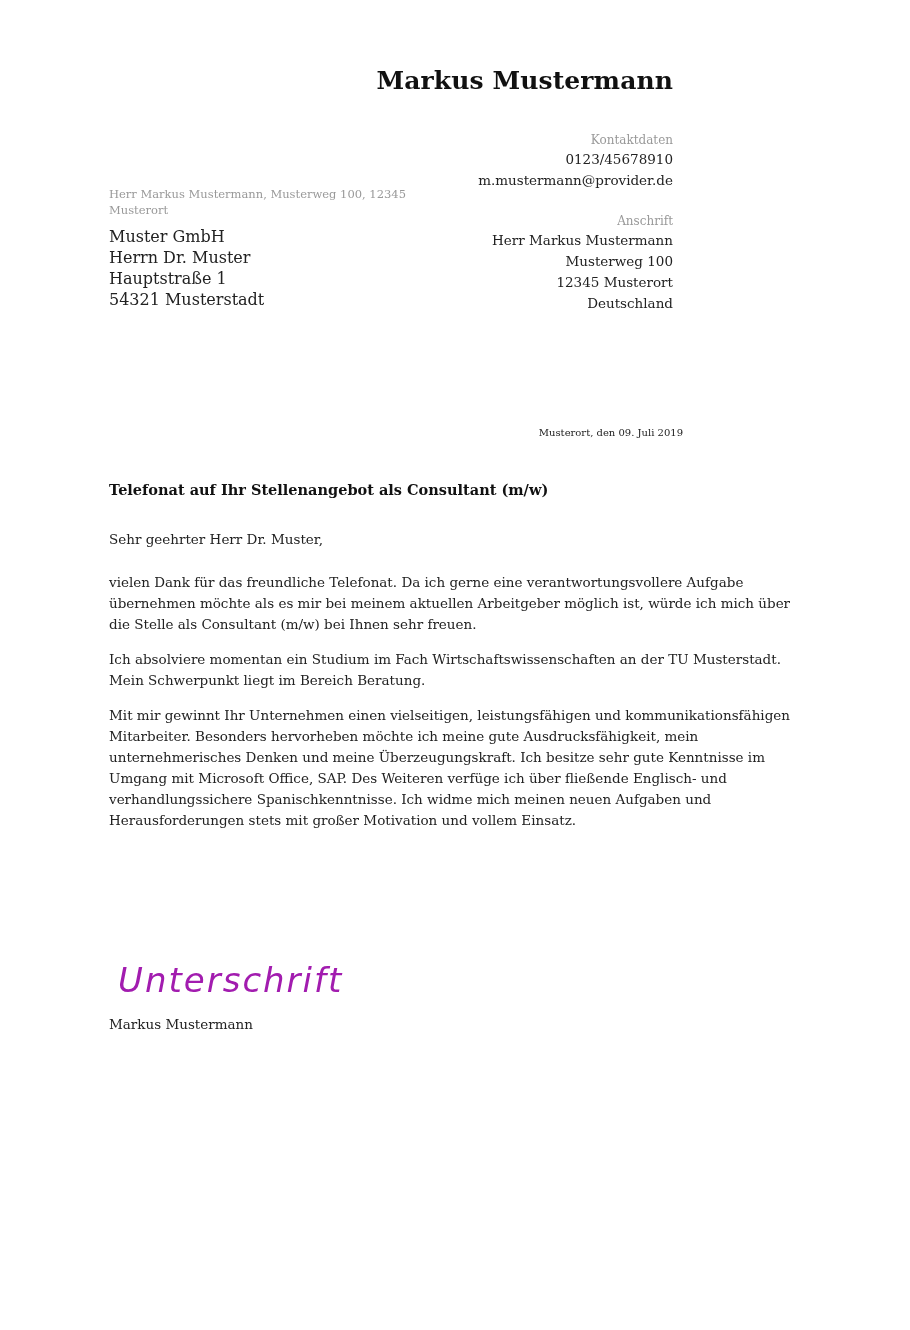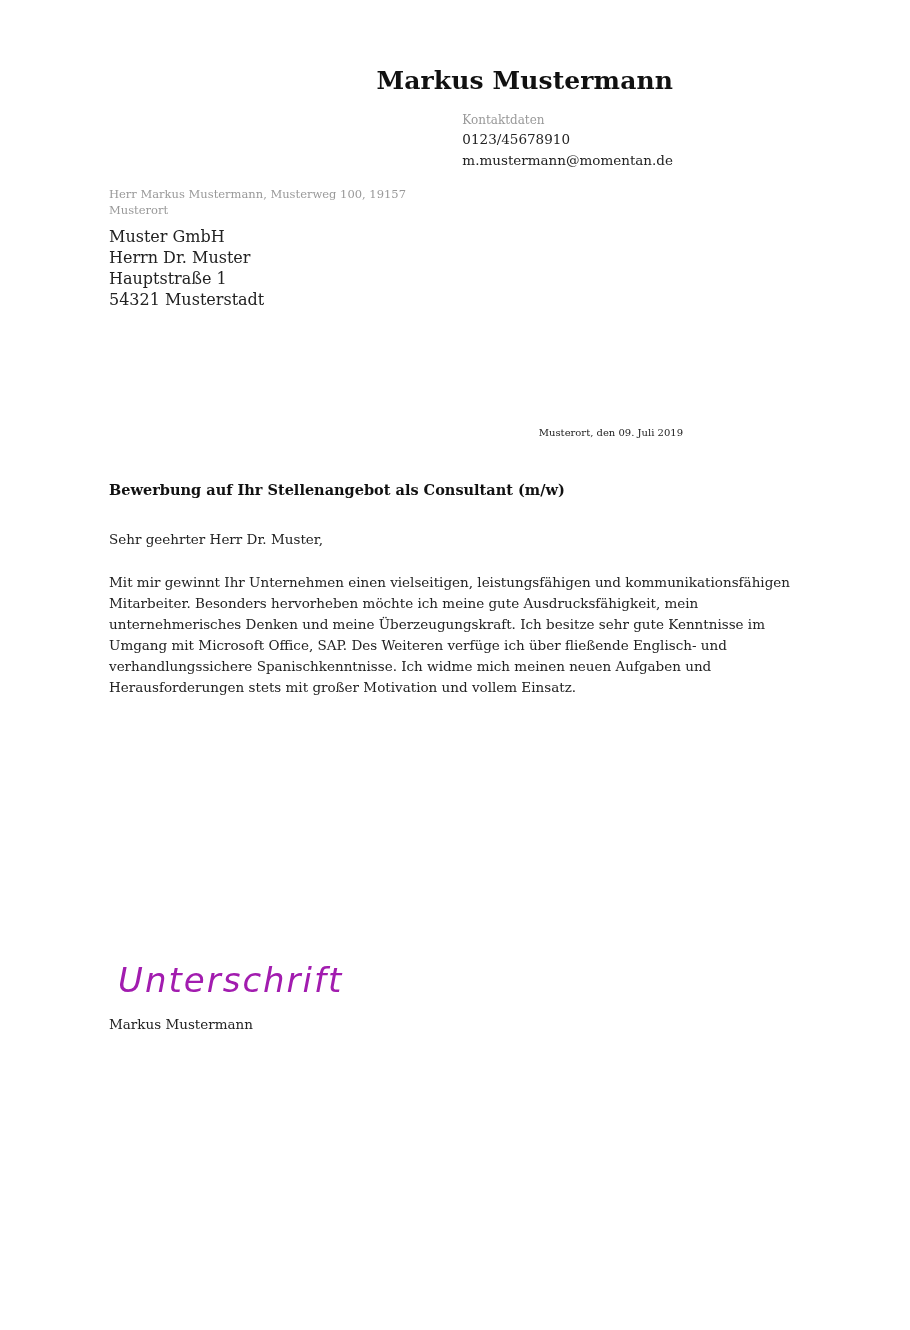--- a/index.html
+++ b/index.html
@@ -1,19 +1,19 @@
 <!DOCTYPE html>
 <html><head>
 <meta charset="utf-8">
 <style>
   html, body { margin: 0; padding: 0; background: #ffffff; }
   body { width: 910px; height: 1330px; position: relative; font-family: "DejaVu Serif", "Liberation Serif", serif; color: #222; overflow: hidden; }
   .page { position: absolute; left: 0; top: 0; width: 760px; height: 1330px; }
   .name { position: absolute; right: 87px; top: 66px; font-size: 25px; font-weight: bold; color: #111; letter-spacing: 0.1px; white-space: nowrap; }
-  .contact { position: absolute; right: 87px; top: 112px; text-align: left; font-size: 13.5px; line-height: 21px; }
+  .contact { position: absolute; right: 87px; top: 132px; text-align: right; font-size: 13.5px; line-height: 21px; }
   .label { color: #999; font-size: 12px; line-height: 17px; }
   .address-block { position: absolute; right: 87px; top: 213px; text-align: right; font-size: 13.5px; line-height: 21px; }
   .sender-line { position: absolute; left: 109px; top: 187px; width: 300px; font-size: 11.5px; line-height: 15.5px; color: #999; }
   .recipient { position: absolute; left: 109px; top: 226px; font-size: 16px; line-height: 21px; }
   .date { position: absolute; right: 77px; top: 427px; font-size: 10px; text-align: center; }
   .subject { position: absolute; left: 109px; top: 481px; font-size: 14.5px; font-weight: bold; color: #111; }
   .salutation { position: absolute; left: 109px; top: 531px; font-size: 13.5px; }
   .body-text { position: absolute; left: 109px; top: 572px; width: 705px; font-size: 13.5px; line-height: 21px; }
   .body-text p { margin: 0 0 14px 0; }
   .signature { position: absolute; left: 118px; top: 960px; font-family: "DejaVu Sans", sans-serif; font-style: italic; font-size: 34px; color: #a21caf; letter-spacing: 2px; font-weight: 300; }
@@ -22,40 +22,49 @@
 </head>
 <body>
 
 <div class="page">
 
   <div class="name">Markus Mustermann</div>
 
   <div class="contact">
     <div class="label">Kontaktdaten</div>
     <div>0123/45678910</div>
-    <div>m.mustermann@momentan.de</div>
+    <div>m.mustermann@provider.de</div>
   </div>
 
+  <div class="address-block">
+    <div class="label">Anschrift</div>
+    <div>Herr Markus Mustermann</div>
+    <div>Musterweg 100</div>
+    <div>12345 Musterort</div>
+    <div>Deutschland</div>
+  </div>
 
-  <div class="sender-line">Herr Markus Mustermann, Musterweg 100, 19157 Musterort</div>
+  <div class="sender-line">Herr Markus Mustermann, Musterweg 100, 12345 Musterort</div>
 
   <div class="recipient">
     <div>Muster GmbH</div>
     <div>Herrn Dr. Muster</div>
     <div>Hauptstraße 1</div>
     <div>54321 Musterstadt</div>
   </div>
 
   <div class="date">Musterort, den 09. Juli 2019</div>
 
-  <div class="subject">Bewerbung auf Ihr Stellenangebot als Consultant (m/w)</div>
+  <div class="subject">Telefonat auf Ihr Stellenangebot als Consultant (m/w)</div>
 
   <div class="salutation">Sehr geehrter Herr Dr. Muster,</div>
 
   <div class="body-text">
+    <p>vielen Dank für das freundliche Telefonat. Da ich gerne eine verantwortungsvollere Aufgabe übernehmen möchte als es mir bei meinem aktuellen Arbeitgeber möglich ist, würde ich mich über die Stelle als Consultant (m/w) bei Ihnen sehr freuen.</p>
+    <p>Ich absolviere momentan ein Studium im Fach Wirtschaftswissenschaften an der TU Musterstadt. Mein Schwerpunkt liegt im Bereich Beratung.</p>
     <p>Mit mir gewinnt Ihr Unternehmen einen vielseitigen, leistungsfähigen und kommunikationsfähigen Mitarbeiter. Besonders hervorheben möchte ich meine gute Ausdrucksfähigkeit, mein unternehmerisches Denken und meine Überzeugungskraft. Ich besitze sehr gute Kenntnisse im Umgang mit Microsoft Office, SAP. Des Weiteren verfüge ich über fließende Englisch- und verhandlungssichere Spanischkenntnisse. Ich widme mich meinen neuen Aufgaben und Herausforderungen stets mit großer Motivation und vollem Einsatz.</p>
   </div>
 
   <div class="signature">Unterschrift</div>
 
   <div class="signer">Markus Mustermann</div>
 
 </div>
 
 </body></html>

